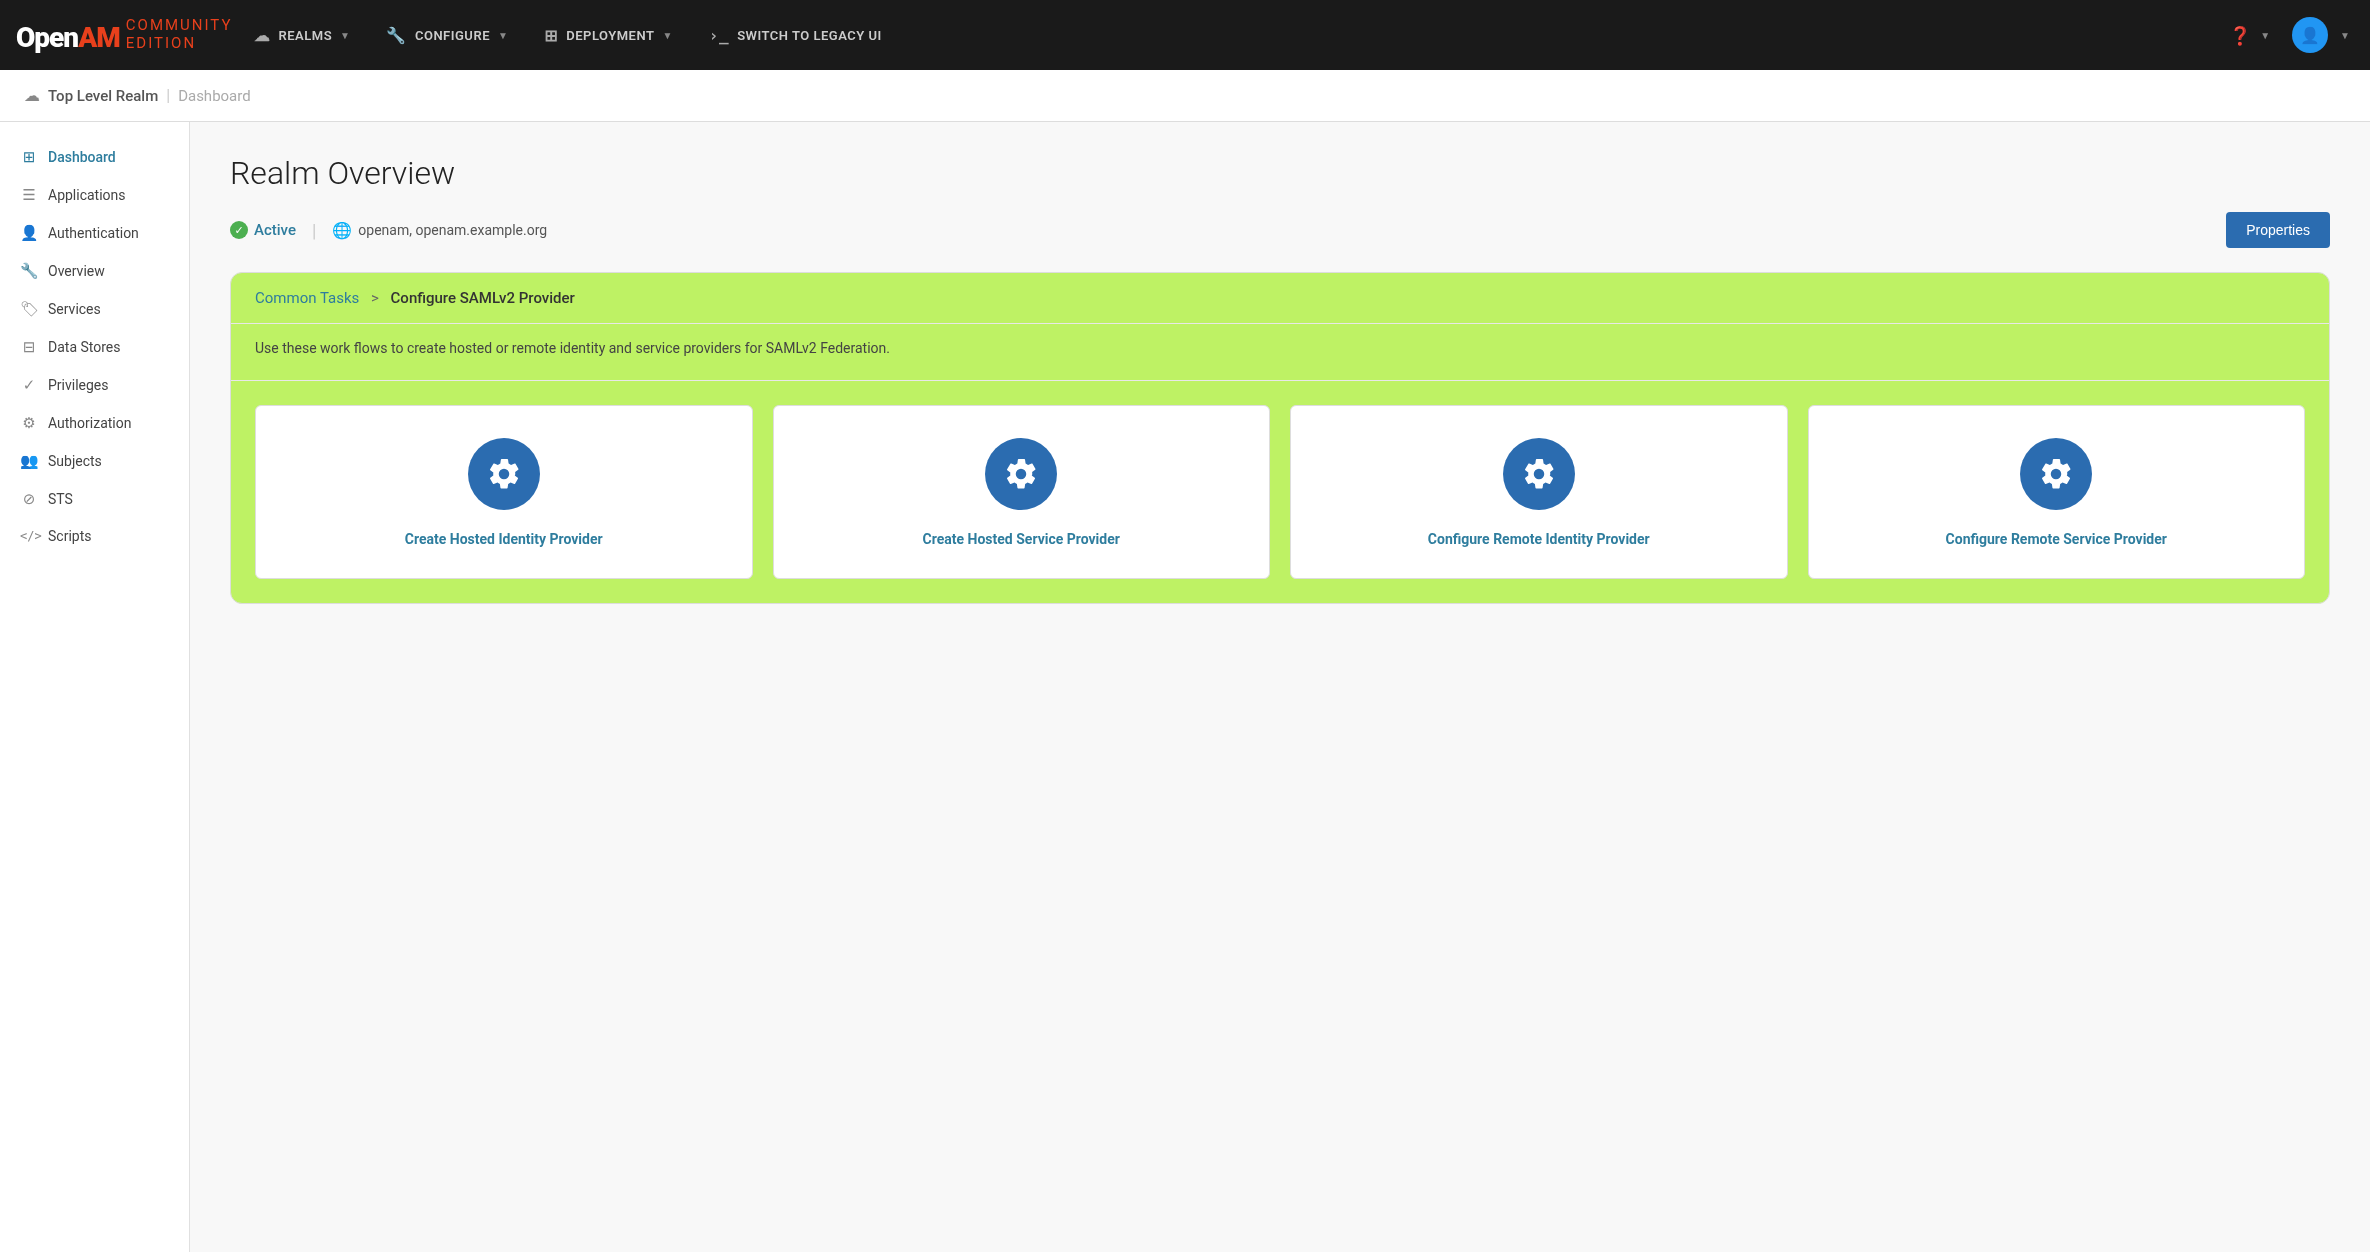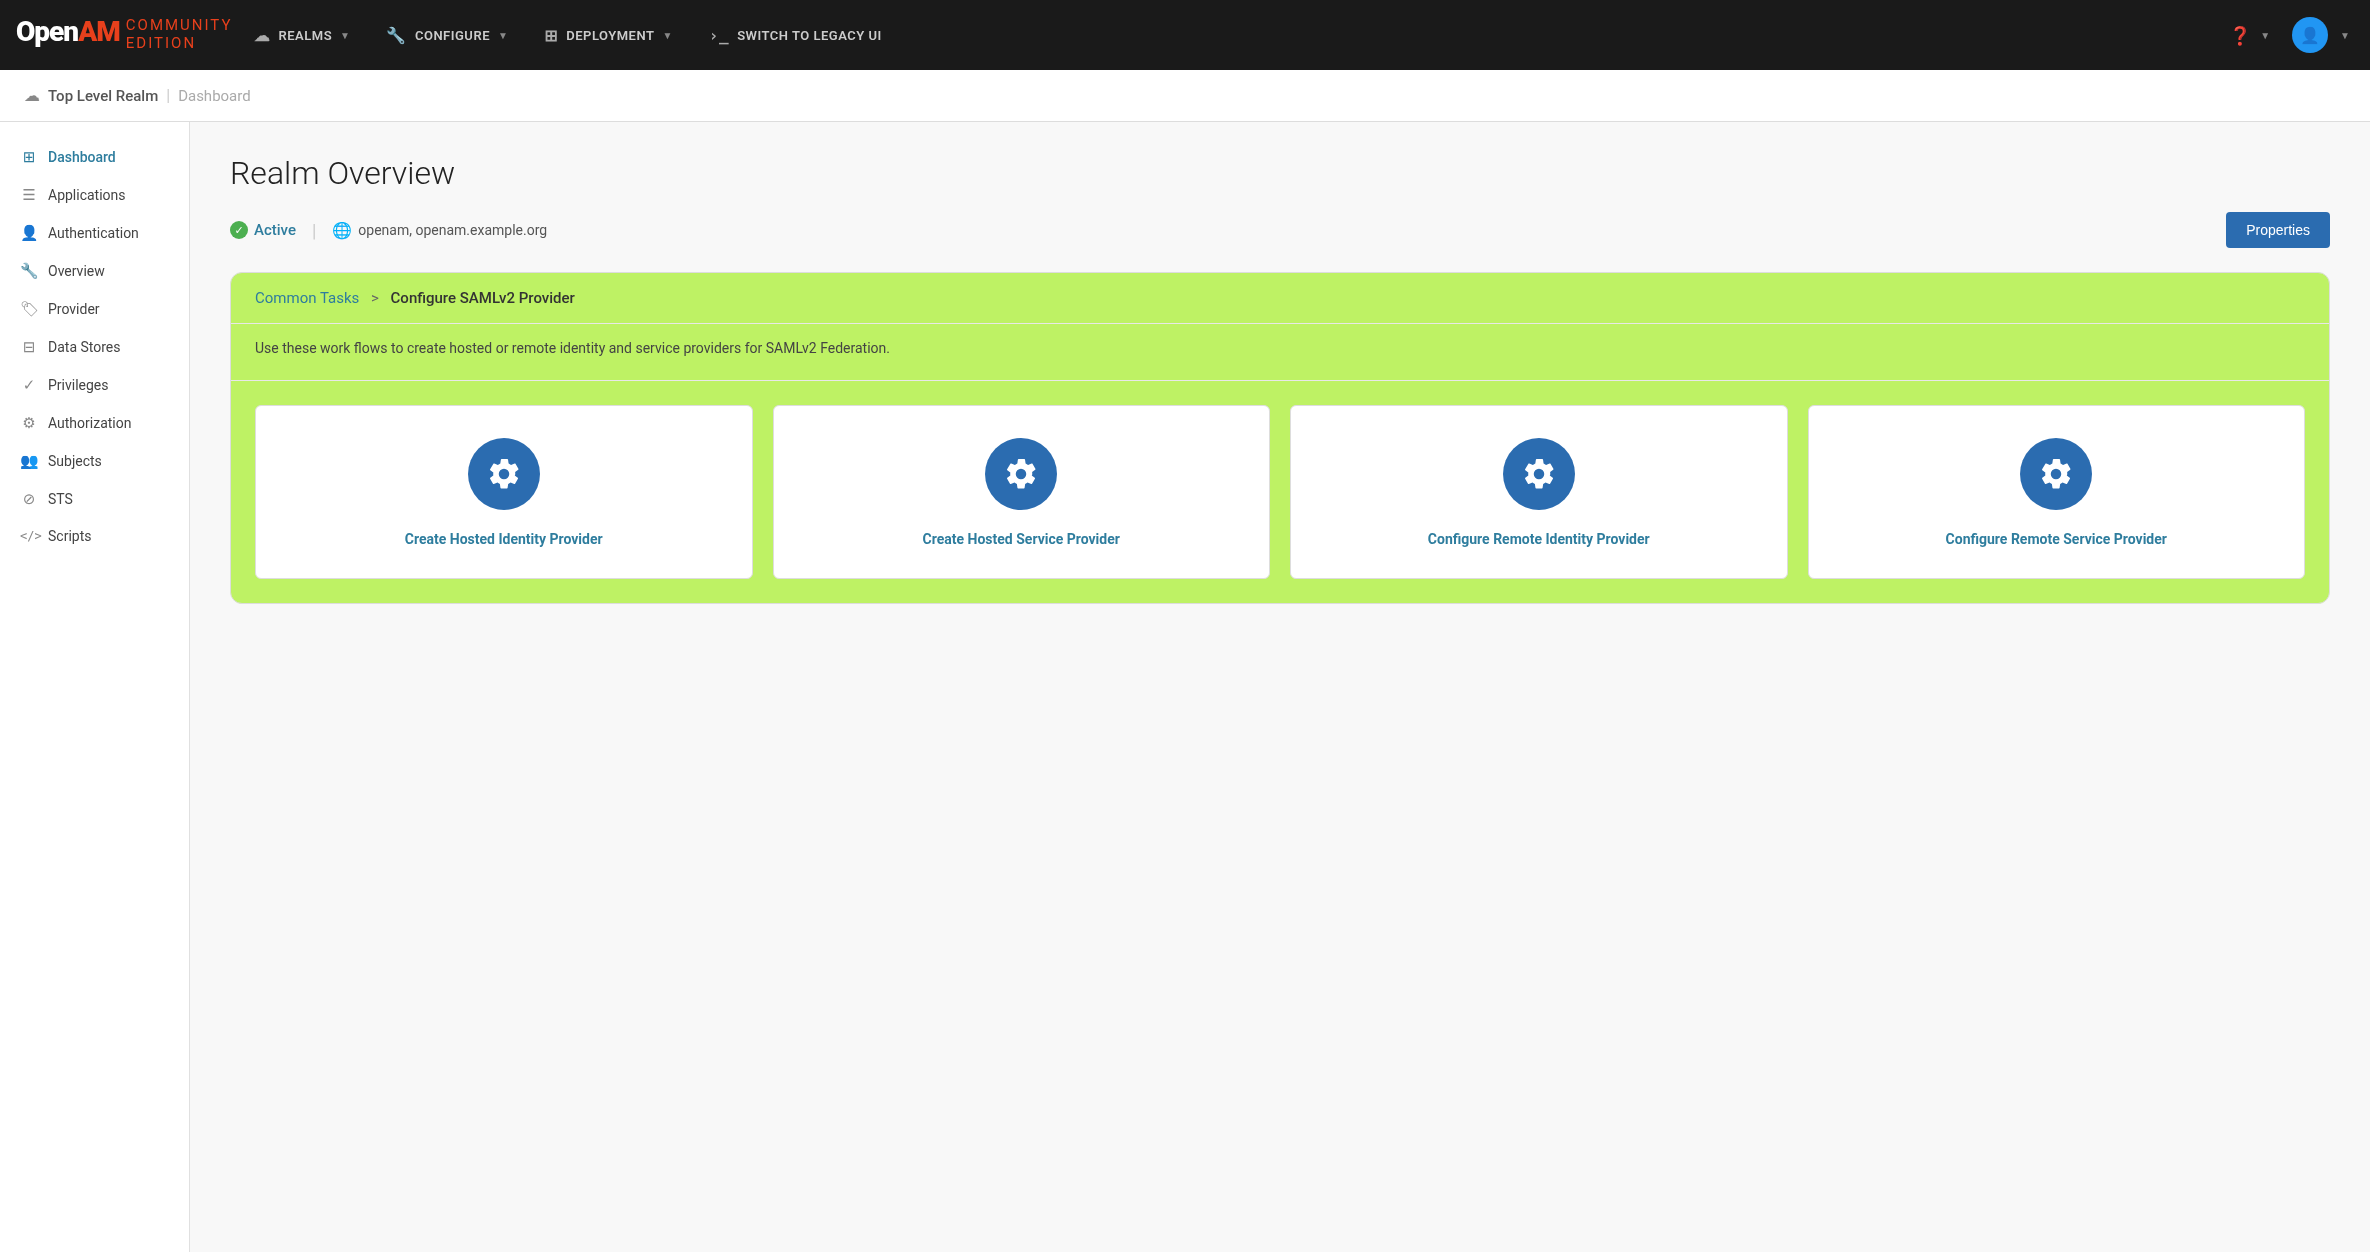--- a/index.html
+++ b/index.html
@@ -9,21 +9,21 @@
     .top-nav {
       background: #1a1a1a;
       display: flex;
       align-items: center;
       height: 70px;
       padding: 0 16px;
       gap: 0;
     }
     .logo-area {
       display: flex;
-      align-items: flex-start;
+      align-items: flex-end;
       margin-right: 20px;
       width: 200px;
     }
     .logo-text {
       font-size: 28px;
       font-weight: 900;
       letter-spacing: -1px;
       line-height: 1;
     }
     .logo-open { color: white; }
@@ -333,21 +333,21 @@
     <div class="sidebar-item">
       <span class="s-icon">👤</span>
       <span>Authentication</span>
     </div>
     <div class="sidebar-item">
       <span class="s-icon">🔧</span>
       <span>Overview</span>
     </div>
     <div class="sidebar-item">
       <span class="s-icon">🏷</span>
-      <span>Provider</span>
+      <span>Services</span>
     </div>
     <div class="sidebar-item">
       <span class="s-icon">⊟</span>
       <span>Data Stores</span>
     </div>
     <div class="sidebar-item">
       <span class="s-icon">✓</span>
       <span>Privileges</span>
     </div>
     <div class="sidebar-item">

